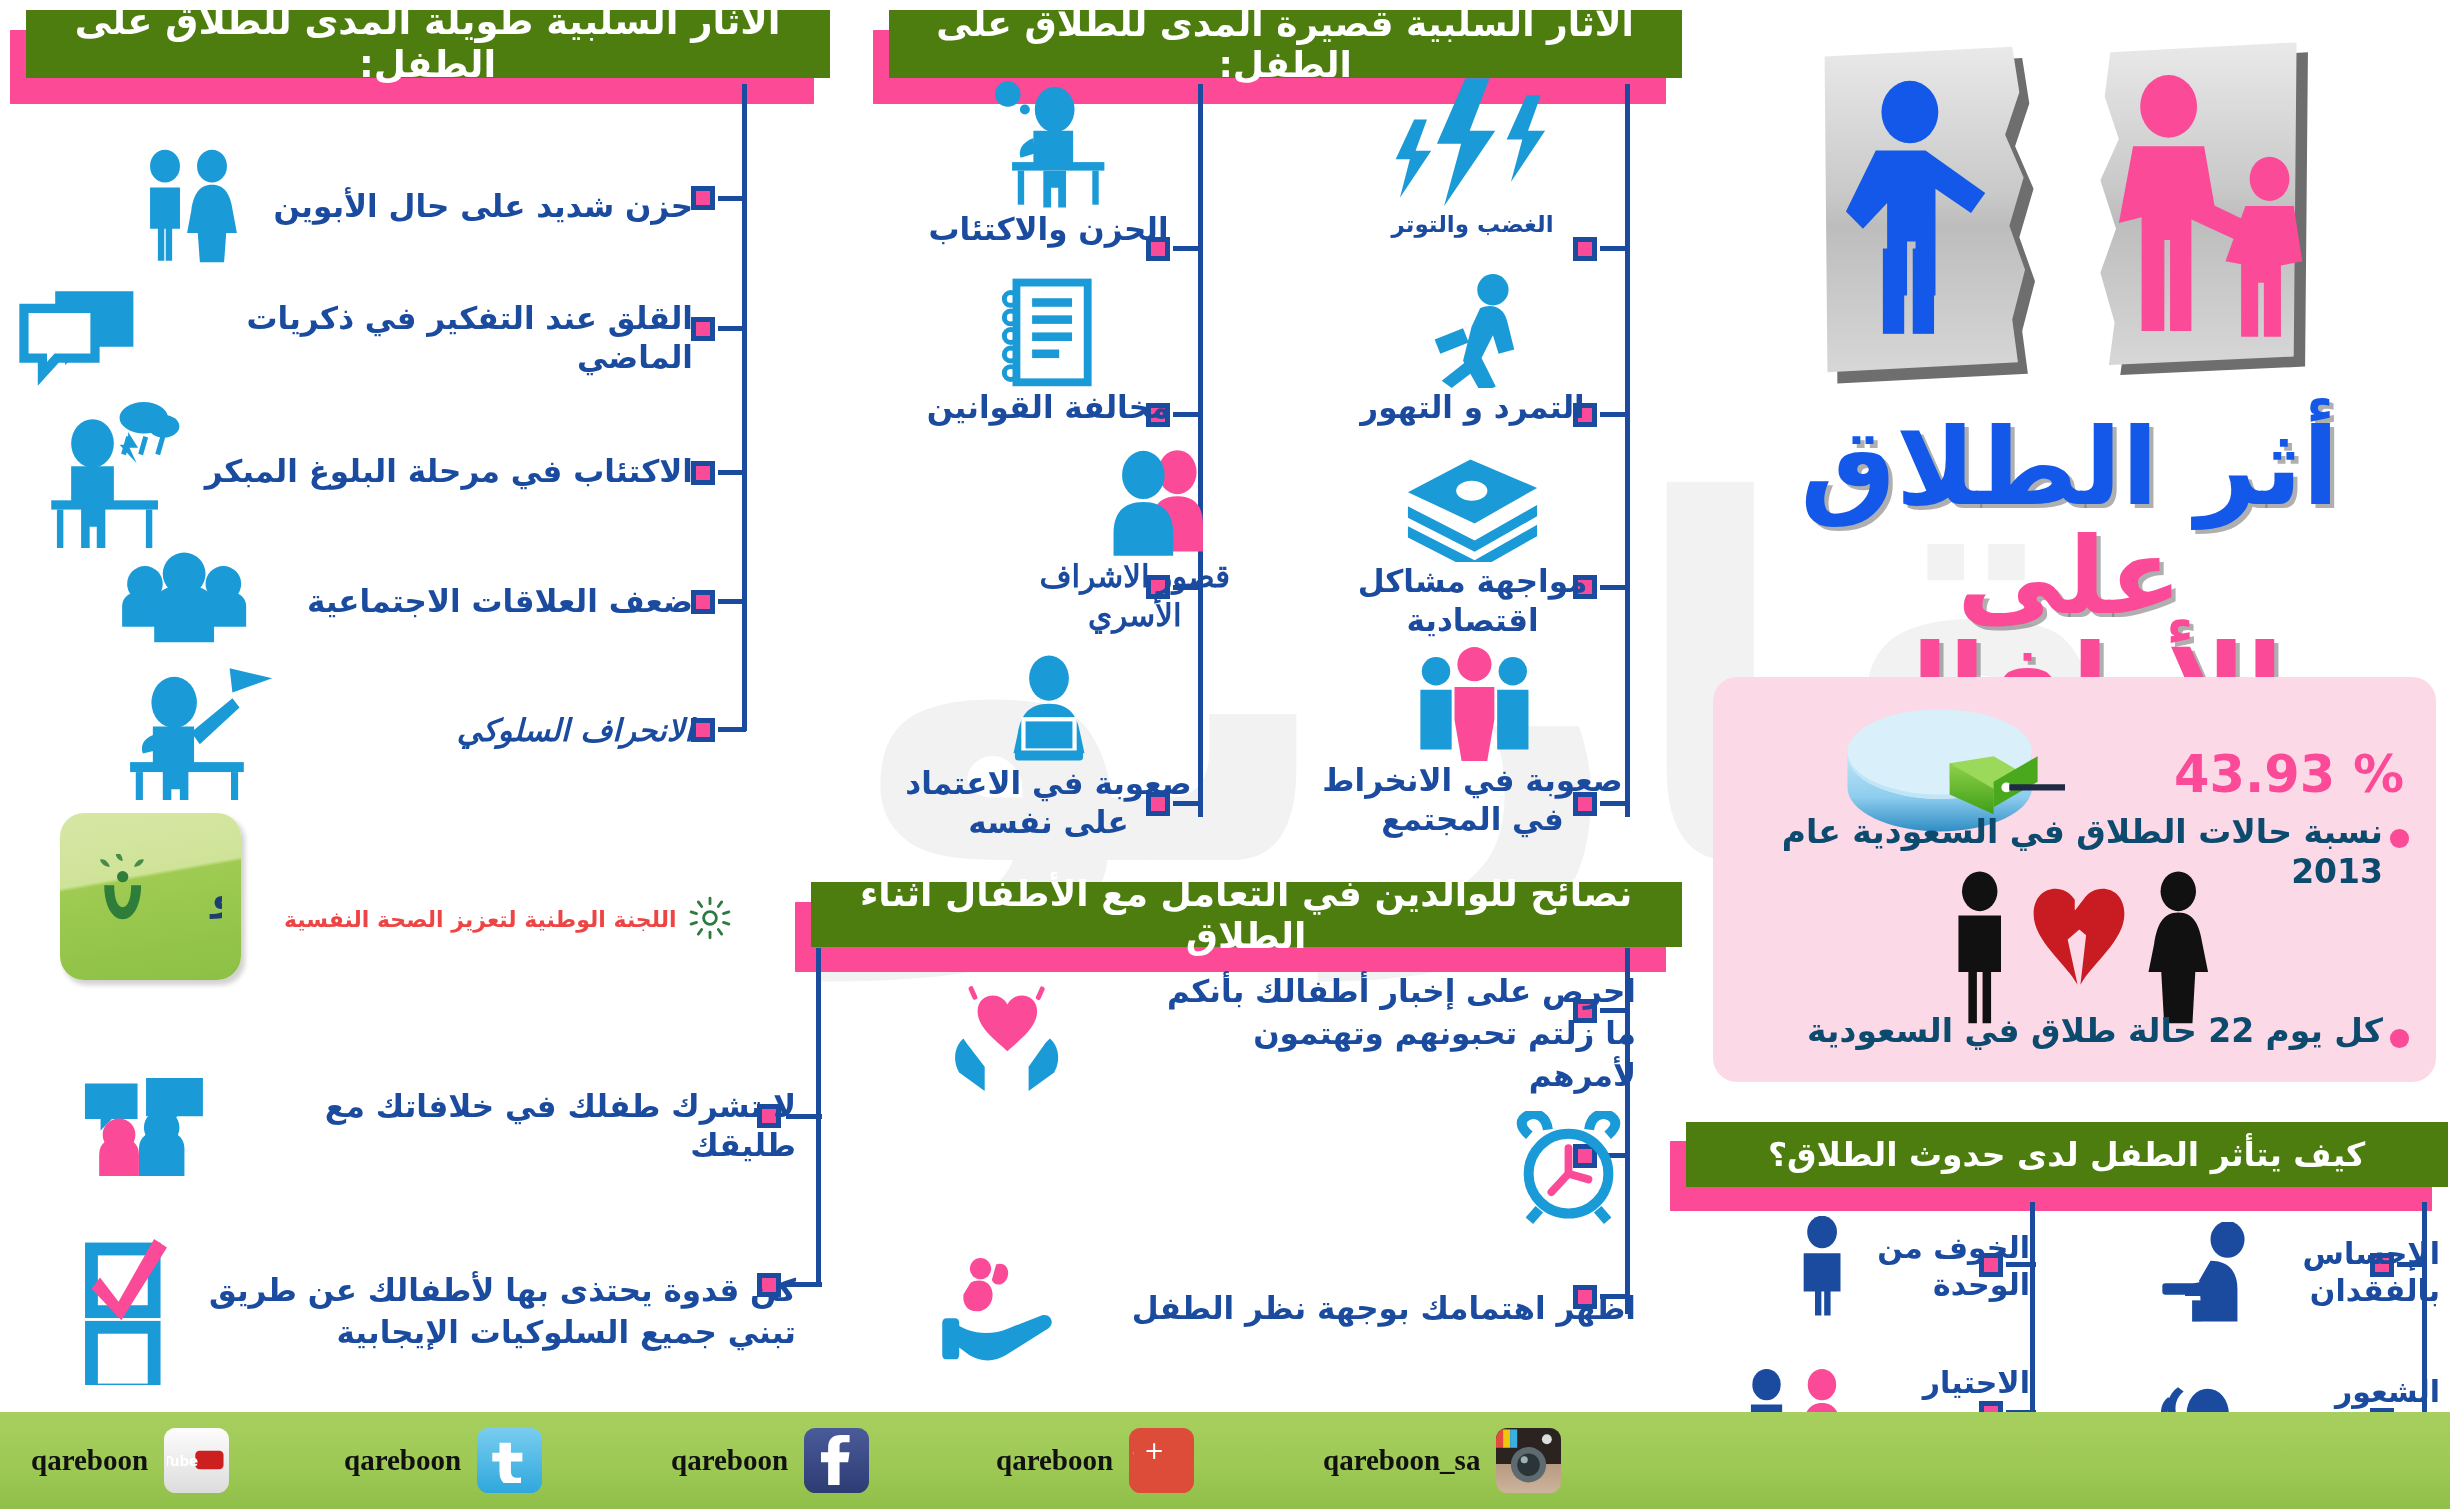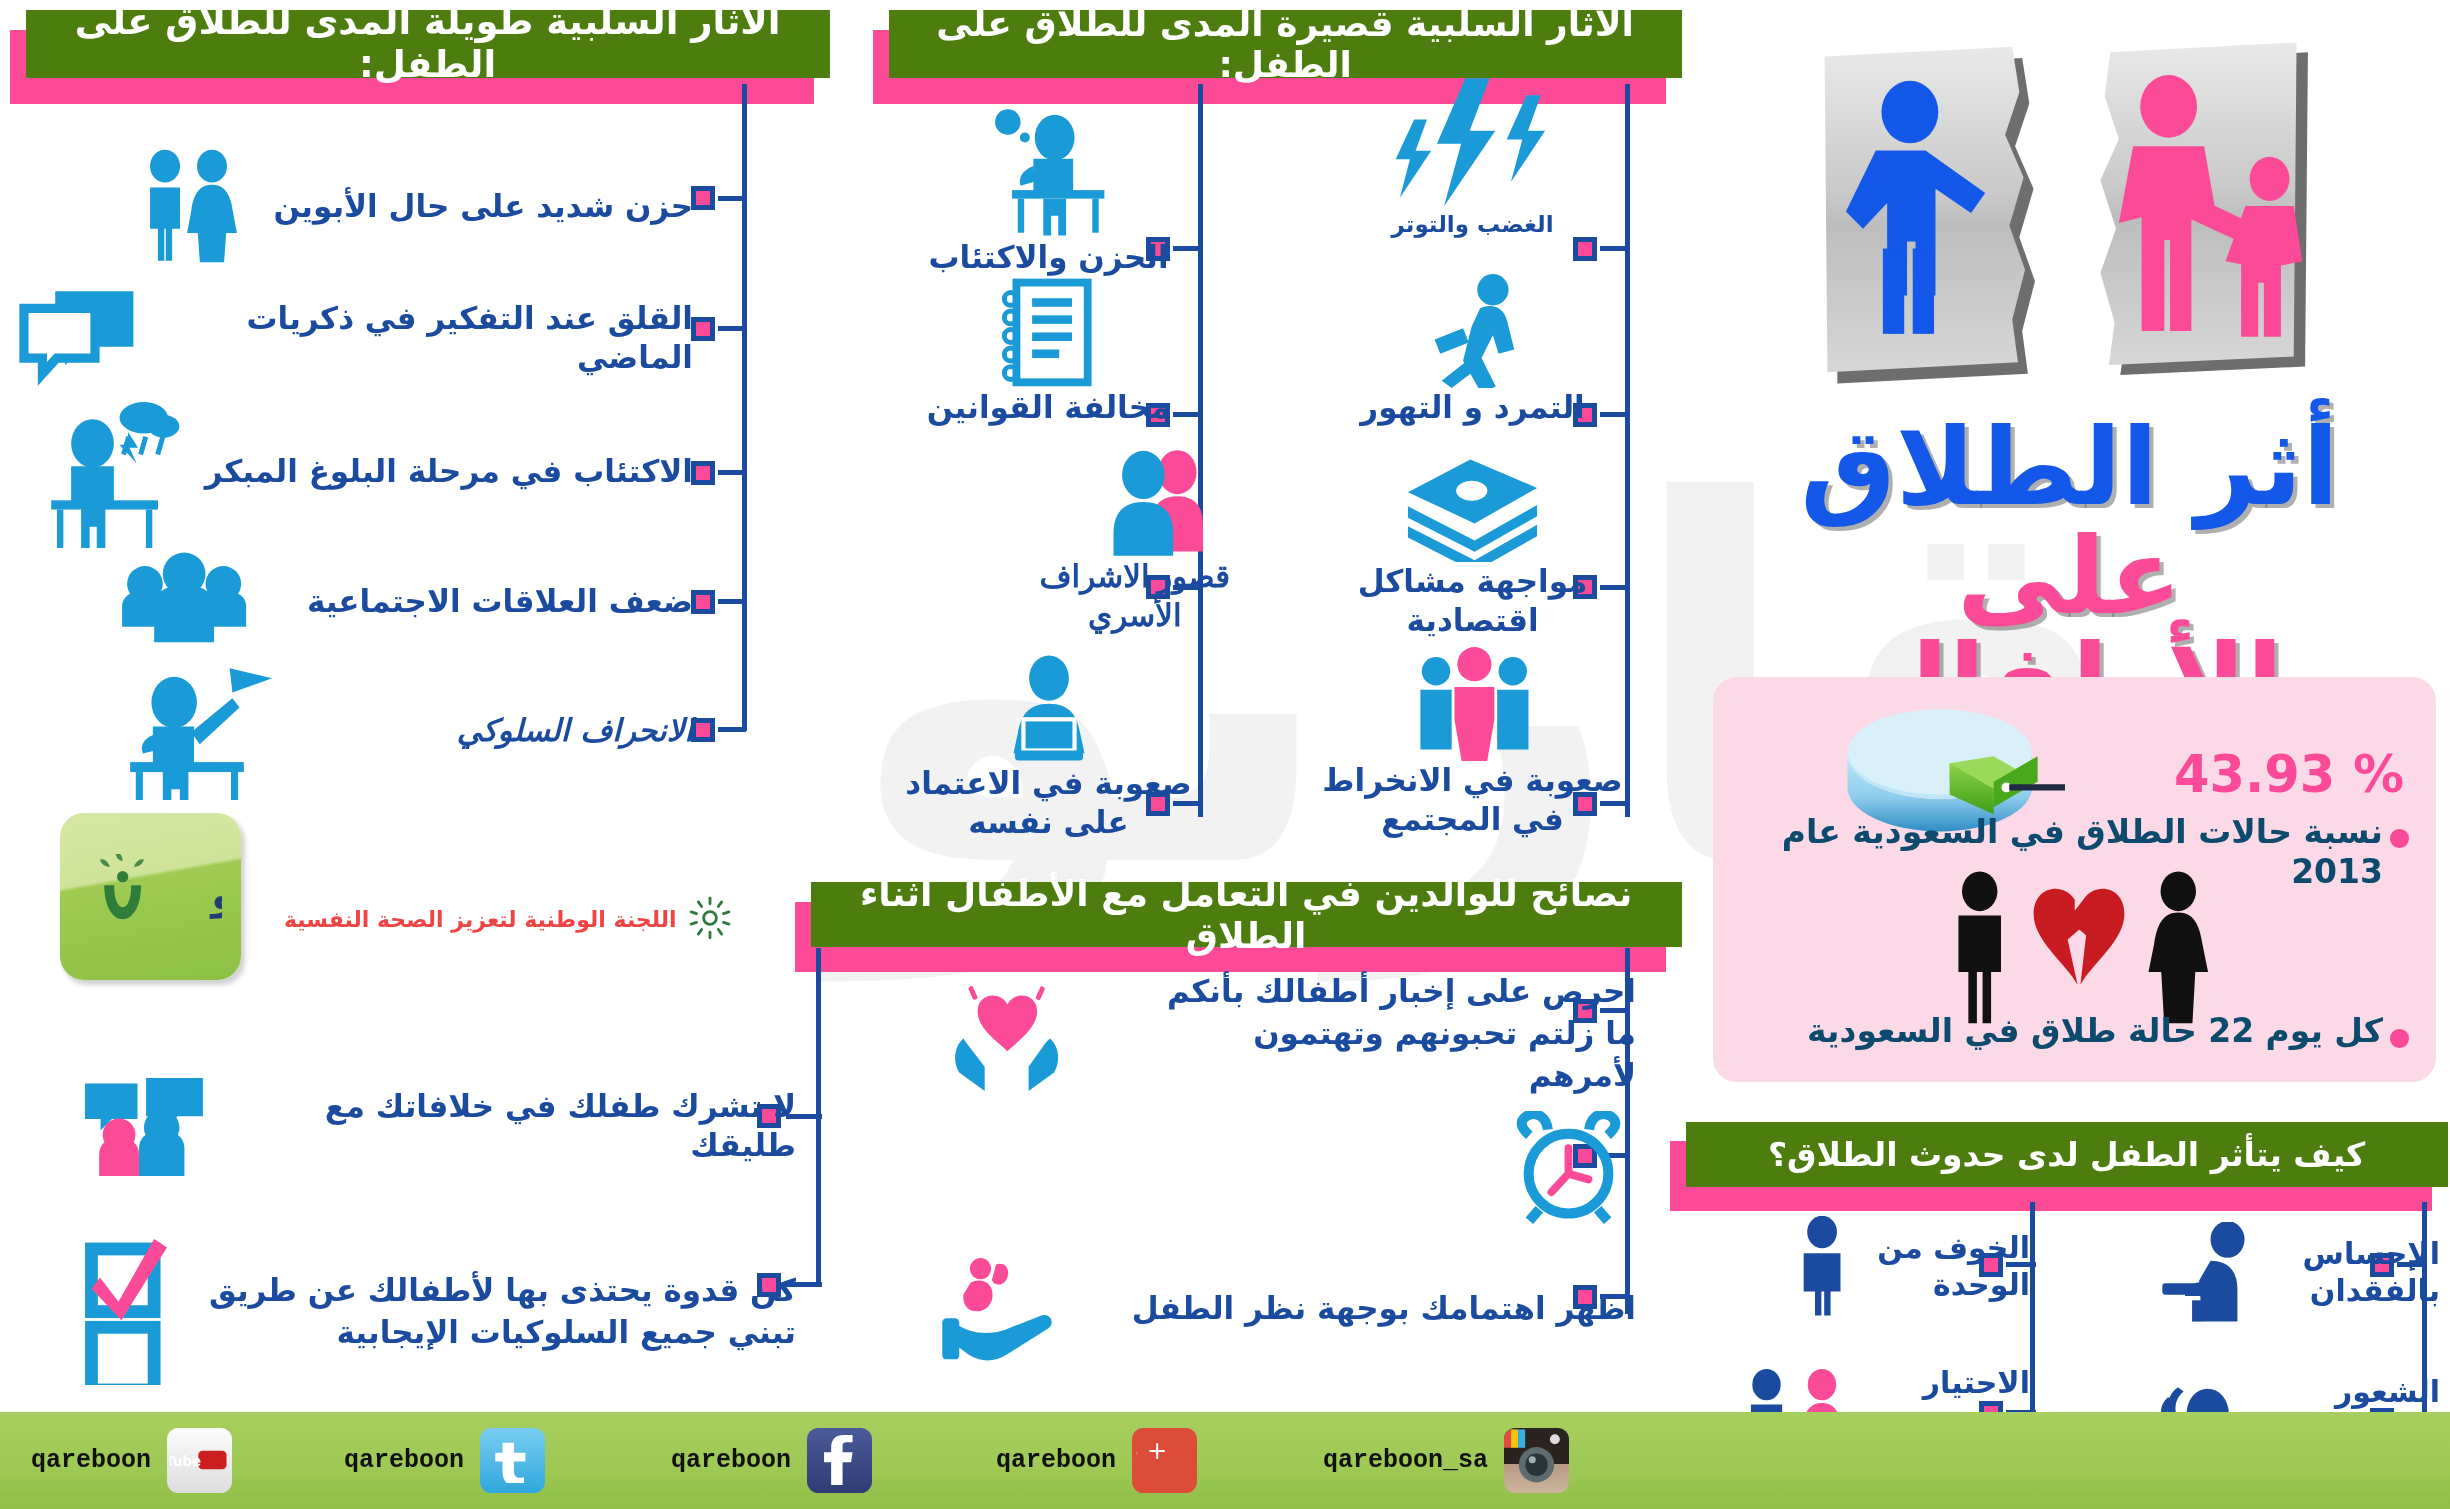--- a/index.html
+++ b/index.html
@@ -61,22 +61,22 @@
     position:absolute;width:18.5px;height:18.5px;border-radius:50%;background:#fb4a97;
   }
   .pct{position:absolute;color:#fb4a97;font-weight:bold;direction:ltr;}
   
   .footer{
     position:absolute;left:0;bottom:0;width:2450px;height:97px;
     background:linear-gradient(180deg,#a7cf5f 0%,#9ec955 55%,#8fbf49 100%);
     z-index:4;
   }
   .soc{position:absolute;display:flex;align-items:center;gap:15.6px;top:15.6px;}
-  .soc .name{font-family:Liberation Mono, monospace;
-    font-weight:bold;font-size:25px;color:#111;direction:ltr;}
+  .soc .name{font-family:Liberation Serif, serif;
+    font-weight:bold;font-size:29px;color:#111;direction:ltr;}
   .soc .badge{width:65px;height:65px;border-radius:11.4px;display:flex;
     align-items:center;justify-content:center;overflow:hidden;position:relative;}
   
   .qlogo{
     position:absolute;z-index:3;width:181px;height:167px;border-radius:24px;
     background:linear-gradient(170deg,#d6e7a4 0%,#cfe398 38%,#9fcb52 40%,#8cc044 100%);
     box-shadow:3.6px 4.3px 5px rgba(0,0,0,.18);
     display:flex;align-items:center;justify-content:center;
   }
   .nat{position:absolute;z-index:3;display:flex;align-items:center;gap:11.4px;}
@@ -332,21 +332,21 @@
         <path d="M64 56h56v46l-10 58H74l-10-58z"></path>
       </g>
     </svg>
   </div>
   <div class="label" style="font-size:31px;text-align:center;">صعوبة في الانخراط
 في المجتمع</div>
 </div>
 
 <div class="hline" style="left:1173px;top:246px;width:30px;"></div>
 <div class="node" style="left:1146px;top:237px;"></div>
-<div class="item" style="right:1220px;top:78px;width:363px;flex-direction:column;align-items:center;margin-top:28px;">
+<div class="item" style="right:1220px;top:78px;width:363px;flex-direction:column;align-items:center;">
   <div class="ico" style="height:132px;">
     <svg width="142" height="132" viewBox="0 0 200 185">
       <g fill="#1a9ad7">
         <circle cx="42" cy="22" r="18"></circle>
           <circle cx="66" cy="44" r="7"></circle>
         <ellipse cx="108" cy="44" rx="28" ry="32"></ellipse>
         <path d="M78 74h56v52H78z"></path>
         <path d="M78 84c-16 6-22 18-18 28l20-6z"></path>
         <rect x="48" y="118" width="130" height="12"></rect>
         <rect x="56" y="130" width="9" height="48"></rect>

